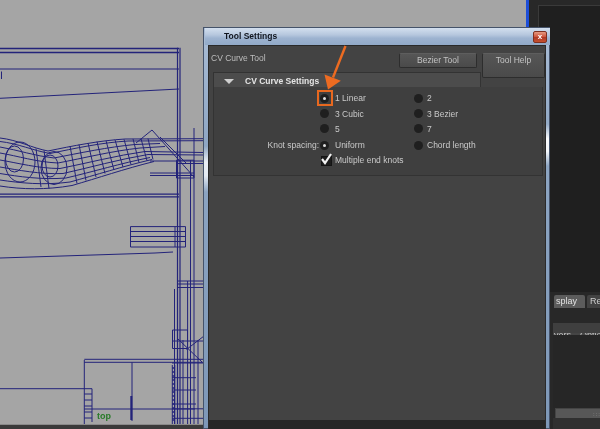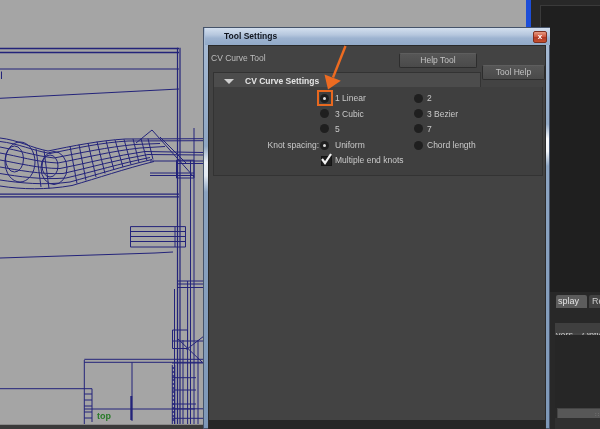--- a/index.html
+++ b/index.html
@@ -1,20 +1,20 @@
 <!DOCTYPE html>
 <html><head>
 <meta charset="utf-8">
 <style>
   html,body{margin:0;padding:0;}
   #stage{position:relative;width:600px;height:429px;overflow:hidden;
     background:#a5a5a5;font-family:"Liberation Sans",sans-serif;}
   .abs{position:absolute;}
   
-  #rightui{left:526px;top:0;width:74px;height:429px;background:#282828;border-left:5px solid #1d4ed8;box-sizing:border-box;}
+  #rightui{left:526px;top:0;width:74px;height:429px;background:#282828;border-left:3px solid #1d4ed8;box-sizing:border-box;}
   #rpanel{left:9px;top:5px;width:65px;height:287px;background:#1f1f1f;
     border-top:1px solid #3a3a3a;border-left:1px solid #3a3a3a;box-sizing:border-box;}
   #tab1{left:25px;top:295px;width:29px;height:13px;background:#5c5c5c;
     border-radius:2px 2px 0 0;color:#e2e2e2;font-size:9px;line-height:13px;padding-left:2px;}
   #tab2{left:58px;top:295px;width:16px;height:13px;background:#424242;
     border-radius:2px 2px 0 0;color:#cccccc;font-size:9px;line-height:13px;padding-left:3px;}
   #tabrow2{left:24px;top:308px;width:50px;height:15px;background:#454545;
     color:#c8c8c8;font-size:9px;line-height:15px;margin-top:20px;}
   #rmid{left:24px;top:323px;width:50px;height:10px;background:#3f3f3f;}
   #rdark{left:24px;top:335px;width:50px;height:73px;background:#262626;}
@@ -35,21 +35,21 @@
   #closebtn span{position:absolute;left:0;right:0;top:-1px;text-align:center;
     color:#fff;font-size:8px;font-weight:bold;line-height:12px;font-family:"Liberation Sans",sans-serif;}
   #content{left:4px;top:17px;width:338px;height:385px;background:#434343;
     border:1px solid #2a2a2a;box-sizing:border-box;}
   
   #toolname{left:2px;top:7px;color:#bdbdbd;font-size:8.5px;}
   .btn{background:linear-gradient(180deg,#565656,#4a4a4a);border:1px solid #2d2d2d;
     border-top-color:#5e5e5e;border-radius:2px;color:#c3c3c3;font-size:8.5px;
     text-align:center;box-sizing:border-box;}
   #btnreset{left:190px;top:7px;width:78px;height:15px;line-height:13px;}
-  #btnhelp{left:273px;top:19px;width:63px;height:15px;line-height:13px;}
+  #btnhelp{left:273px;top:7px;width:63px;height:25px;line-height:13px;}
   #sechdr{left:4px;top:25.5px;width:268px;height:15.5px;background:#4c4c4c;
     border:1px solid #333;border-bottom:none;box-sizing:border-box;}
   #sechdr .tri{position:absolute;left:10px;top:6px;width:0;height:0;
     border-left:5px solid transparent;border-right:5px solid transparent;border-top:5px solid #cfcfcf;}
   #sechdr .txt{position:absolute;left:31px;top:2px;color:#e4e4e4;font-size:8.5px;font-weight:bold;line-height:13px;}
   #secbody{left:4px;top:41px;width:330px;height:89px;background:#3f3f3f;
     border:1px solid #333;border-top:none;box-sizing:border-box;}
   .lbl{color:#cacaca;font-size:8.5px;height:12px;line-height:12px;}
   .rlbl{text-align:right;}
   .radio{width:9px;height:9px;border-radius:50%;background:#1f1f1f;}
@@ -166,21 +166,21 @@
 
   <div id="win" class="abs">
     <div class="abs" style="left:0px;top:118px;width:3.5px;height:46px;background:linear-gradient(180deg,rgba(250,252,255,0),rgba(251,252,254,.85) 35%,rgba(244,247,251,.85) 65%,rgba(250,252,255,0));"></div>
     <div class="abs" style="left:341.5px;top:96px;width:3.5px;height:42px;background:linear-gradient(180deg,rgba(250,252,255,0),#fbfcfe 35%,#f4f7fb 65%,rgba(250,252,255,0));"></div>
     <div id="titlebar" class="abs">Tool Settings</div>
     <div id="closebtn" class="abs">
         <span>x</span>
       </div>
     <div id="content" class="abs">
       <div id="toolname" class="abs">CV Curve Tool</div>
-      <div id="btnreset" class="abs btn">Help Tool</div>
+      <div id="btnreset" class="abs btn">Bezier Tool</div>
       <div id="btnhelp" class="abs btn">Tool Help</div>
       <div id="sechdr" class="abs">
           <span class="tri"></span>
           <span class="txt">CV Curve Settings</span>
         </div>
       <div id="secbody" class="abs"></div>
 
       <div class="abs lbl rlbl" style="left:20px;top:93px;width:90px;">Knot spacing:</div>
       <div class="abs radio sel" style="left:110.5px;top:47.7px;"></div>
       <div class="abs radio" style="left:110.5px;top:63px;"></div>

